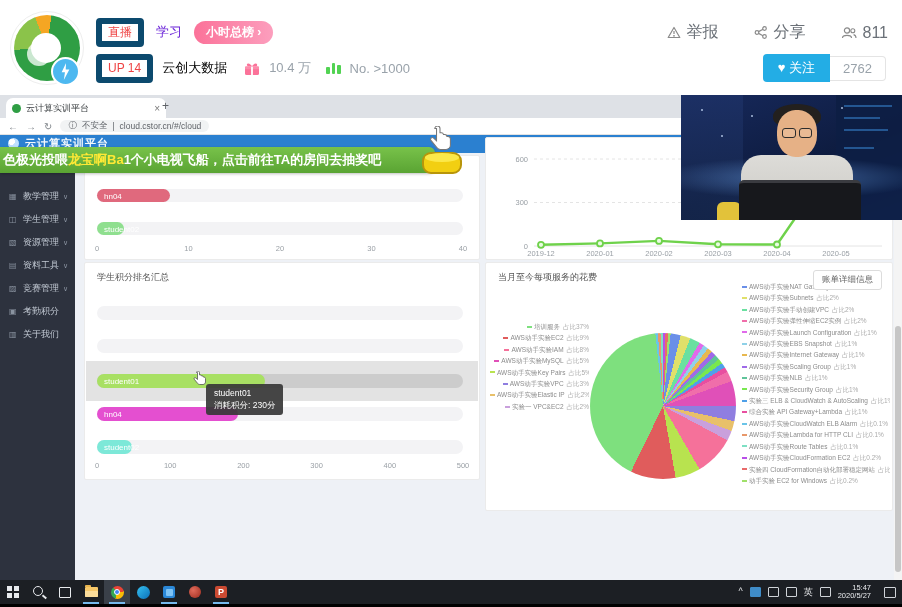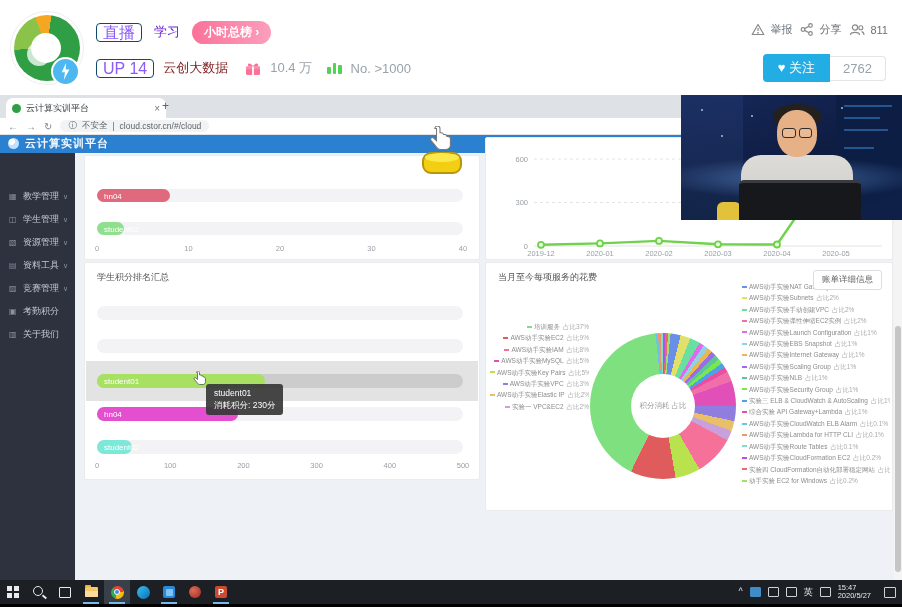--- a/index.html
+++ b/index.html
@@ -10,37 +10,37 @@
   .logo{position:absolute;left:10px;top:11px;width:72px;height:72px;border-radius:50%;background:#fff;border:1px solid #eee}
   .logo::before{content:"";position:absolute;inset:3px;border-radius:50%;
     background:conic-gradient(from 130deg,#2f9e44 0 38%,#8bc34a 38% 58%,#f5a623 58% 66%,#2f9e44 66% 100%)}
   .logo::after{content:"";position:absolute;left:20px;top:21px;width:30px;height:30px;border-radius:50%;background:#fff;
     box-shadow:-7px 6px 0 -3px rgba(255,255,255,.75)}
   .bolt{position:absolute;left:51px;top:57px;width:25px;height:25px;border-radius:50%;background:#4db8f0;border:2px solid #fff;z-index:2}
   .bolt::after{content:"";position:absolute;left:7px;top:4px;width:11px;height:17px;background:#fff;
     clip-path:polygon(55% 0,15% 55%,45% 55%,35% 100%,85% 38%,52% 38%)}
   .hrow1{position:absolute;left:96px;top:19px;height:26px;display:flex;align-items:center;gap:12px}
   .hrow2{position:absolute;left:96px;top:57px;height:22px;display:flex;align-items:center;gap:9px}
-  .badge-live,.badge-up{border:1px solid #0c4a6e;color:#8b5cf6;font-size:16px;padding:1px 6px;border-radius:4px;line-height:15px}
+  .badge-live,.badge-up{border:6px solid #0c4a6e;color:#ef4444;font-size:12px;padding:1px 6px;border-radius:4px;line-height:15px}
   .rtitle{font-size:15px;color:#212121;font-weight:bold}
   .cat{color:#6d28d9;font-size:13px}
   .rank-pill{background:linear-gradient(90deg,#fb7299,#fc9ebd);color:#fff;font-size:12px;padding:3px 12px;border-radius:13px;font-weight:bold}
   .medal{position:relative;width:100px;height:36px;margin-left:2px}
   .medal-pill{position:absolute;left:26px;top:5px;width:66px;height:24px;border-radius:13px;color:#fff;font-weight:bold;font-size:12px;
     background:linear-gradient(100deg,#5a6ae0,#7b5fd8 60%,#9a6ce0);text-align:center;line-height:24px;padding-left:10px;
     box-shadow:8px 2px 0 -2px #a45fd8, -2px 10px 0 -6px #6ad0e8}
   .avatar{position:absolute;left:0;top:-3px;width:40px;height:40px;border-radius:50%;z-index:2;
     background:radial-gradient(circle at 50% 42%,#f6dcc8 0 29%,#7b9fe0 30% 60%,#4a5bb8 61% 100%)}
-  .hright1{position:absolute;right:14px;top:22px;display:flex;gap:8px;align-items:center;color:#6b7178;font-size:11px}
+  .hright1{position:absolute;right:14px;top:22px;display:flex;gap:36px;align-items:center;color:#6b7178;font-size:16px}
   .hicon{display:flex;align-items:center;gap:5px}
   .hright2{position:absolute;right:16px;top:54px;display:flex;align-items:center}
   .follow-btn{background:#23ade5;color:#fff;border-radius:4px 0 0 4px;padding:5px 15px;font-size:13px;cursor:pointer}
   .follow-cnt{border:1px solid #e4e4e4;border-left:none;color:#99a2aa;padding:4px 13px;font-size:13px;border-radius:0 4px 4px 0}
   .statnum{color:#99a2aa;font-size:13px}
-  .upname{color:#7f1d1d;font-size:13px}
+  .upname{color:#000000;font-size:13px}
   .bars{display:flex;align-items:flex-end;gap:2px;height:12px;margin-left:6px}
   .bars i{width:3.5px;background:#52d353;border-radius:1px;display:block}
   
   .tabstrip{position:absolute;left:0;top:95px;width:902px;height:23px;background:#dee1e6;z-index:5}
   .btab{position:absolute;left:6px;top:3px;width:148px;height:20px;background:#fff;border-radius:7px 7px 0 0;display:flex;align-items:center;padding:0 6px;gap:5px}
   .favicon{width:9px;height:9px;border-radius:50%;background:#2f9e44;flex:none}
   .btab-title{font-size:9px;color:#3c4043;white-space:nowrap;overflow:hidden;flex:1}
   .tab-x{font-size:10px;color:#7a7a7a}
   .newtab{position:absolute;left:162px;top:4px;font-size:12px;color:#5f6368}
   .abar{position:absolute;left:0;top:118px;width:902px;height:16px;background:#fff;border-bottom:1px solid #e3e3e3;z-index:5;
@@ -134,21 +134,21 @@
   .tb-edge{width:13px;height:13px;border-radius:50%;background:linear-gradient(135deg,#35c1f1,#0b6fb8)}
   .tb-photos{width:12px;height:12px;background:#2b88d8;border-radius:2px}
   .tb-photos::after{content:"";position:absolute;left:2.5px;top:2.5px;width:7px;height:7px;background:#7ec3f5;border-radius:1px}
   .tb-reader{width:12px;height:12px;border-radius:50%;background:radial-gradient(circle at 35% 35%,#e06a5a,#9e2c1e)}
   .tb-powerpoint{width:12px;height:12px;background:#cb4a32;border-radius:2px;color:#fff;font-size:9px;font-weight:bold;text-align:center;line-height:12px}
   .tray{position:absolute;right:6px;top:0;height:24px;display:flex;align-items:center;gap:7px;color:#e8eaed}
   .tr-chev{font-size:9px;transform:translateY(-1px)}
   .tr-sq{width:9px;height:8px;border:1.2px solid #cfd3d8;border-radius:1px}
   .tr-sq.fill{background:#3f8cc8;border-color:#3f8cc8}
   .tr-ime{font-size:9px}
-  .tr-clock{font-size:7.5px;line-height:8.5px;text-align:left}
+  .tr-clock{font-size:7.5px;line-height:8.5px;text-align:right}
   .tr-note{width:10px;height:9px;border:1.2px solid #cfd3d8;border-radius:1px;margin-left:6px}
   .bstrip{position:absolute;left:0;top:604px;width:902px;height:3px;background:#000;z-index:71}
 </style>
 </head>
 <body>
 
 <div id="stage">
 
   <div class="hdr">
     <div class="logo"></div>
@@ -358,21 +358,20 @@
             <span style="left:80.0%">400</span>
             <span style="left:100.0%">500</span>
           </div>
         </div>
     </div>
 
     <div class="panel" id="panelD">
       <div class="ptitle">当月至今每项服务的花费</div>
       <button class="detailbtn">账单详细信息</button>
       <div id="donut" style="background: conic-gradient(from 170deg, rgb(224, 92, 92) 0deg, rgb(224, 92, 92) 36deg, rgb(126, 224, 126) 36deg, rgb(126, 224, 126) 184deg, rgb(106, 196, 232) 184deg, rgb(106, 196, 232) 186deg, rgb(232, 152, 106) 186deg, rgb(232, 152, 106) 188deg, rgb(126, 224, 196) 188deg, rgb(126, 224, 196) 190deg, rgb(184, 79, 232) 190deg, rgb(184, 79, 232) 192deg, rgb(232, 106, 106) 192deg, rgb(232, 106, 106) 194deg, rgb(160, 224, 106) 194deg, rgb(160, 224, 106) 196deg, rgb(106, 143, 232) 196deg, rgb(106, 143, 232) 204deg, rgb(224, 224, 106) 204deg, rgb(224, 224, 106) 212deg, rgb(106, 224, 160) 212deg, rgb(106, 224, 160) 220deg, rgb(224, 106, 234) 220deg, rgb(224, 106, 234) 224deg, rgb(143, 209, 232) 224deg, rgb(143, 209, 232) 228deg, rgb(232, 184, 79) 228deg, rgb(232, 184, 79) 232deg, rgb(159, 106, 232) 232deg, rgb(159, 106, 232) 236deg, rgb(95, 196, 154) 236deg, rgb(95, 196, 154) 240deg, rgb(121, 232, 79) 240deg, rgb(121, 232, 79) 244deg, rgb(79, 160, 232) 244deg, rgb(79, 160, 232) 248deg, rgb(232, 79, 160) 248deg, rgb(232, 79, 160) 252deg, rgb(240, 110, 170) 252deg, rgb(240, 110, 170) 260deg, rgb(224, 80, 184) 260deg, rgb(224, 80, 184) 280deg, rgb(143, 126, 224) 280deg, rgb(143, 126, 224) 292deg, rgb(232, 192, 106) 292deg, rgb(232, 192, 106) 300deg, rgb(201, 160, 220) 300deg, rgb(201, 160, 220) 308deg, rgb(245, 113, 154) 308deg, rgb(245, 113, 154) 340deg, rgb(184, 227, 79) 340deg, rgb(184, 227, 79) 360deg);"></div>
-      <div class="donut-hole">积分消耗 占比</div>
       <div class="pie-col" id="pie-left">
           <div class="plabel"><i style="background:#7ee07e"></i><span class="pl-name">培训服务</span><span class="pl-pct">占比37%</span></div>
           <div class="plabel"><i style="background:#e05c5c"></i><span class="pl-name">AWS动手实验EC2</span><span class="pl-pct">占比9%</span></div>
           <div class="plabel"><i style="background:#f5719a"></i><span class="pl-name">AWS动手实验IAM</span><span class="pl-pct">占比8%</span></div>
           <div class="plabel"><i style="background:#e050b8"></i><span class="pl-name">AWS动手实验MySQL</span><span class="pl-pct">占比5%</span></div>
           <div class="plabel"><i style="background:#b8e34f"></i><span class="pl-name">AWS动手实验Key Pairs</span><span class="pl-pct">占比5%</span></div>
           <div class="plabel"><i style="background:#8f7ee0"></i><span class="pl-name">AWS动手实验VPC</span><span class="pl-pct">占比3%</span></div>
           <div class="plabel"><i style="background:#e8c06a"></i><span class="pl-name">AWS动手实验Elastic IP</span><span class="pl-pct">占比2%</span></div>
           <div class="plabel"><i style="background:#c9a0dc"></i><span class="pl-name">实验一 VPC&amp;EC2</span><span class="pl-pct">占比2%</span></div>
         </div>
@@ -396,20 +395,23 @@
           <div class="plabel"><i style="background:#e86a6a"></i><span class="pl-name">实验四 CloudFormation自动化部署稳定网站</span><span class="pl-pct">占比0.2%</span></div>
           <div class="plabel"><i style="background:#a0e06a"></i><span class="pl-name">动手实验 EC2 for Windows</span><span class="pl-pct">占比0.2%</span></div>
         </div>
     </div>
 
     <div class="vscroll">
       <div class="vthumb"></div>
     </div>
   </div>
 
+  <div class="banner">
+    <span>色极光</span><span>投喂</span><span class="yel">龙宝啊Ba</span><span>1个小电视飞船，点击前往TA的房间去抽奖吧</span>
+  </div>
   <div class="bannerhand">
     <div class="drum"></div>
     <svg class="glove" viewBox="0 0 13 15">
         <path d="M4.5 1.5 v7 l-1.8 -1.6 c-.9 -.8 -2.2 .4 -1.4 1.4 l3.4 4.2 c.5 .6 1.2 1 2 1 h3.3 c1.4 0 2.5 -1.1 2.5 -2.5 v-3.5 c0 -.8 -.6 -1.4 -1.4 -1.4 h-.6 c0 -.7 -.6 -1.2 -1.3 -1.2 h-.7 c-.1 -.6 -.6 -1 -1.2 -1 h-.8 v-2.4 c0 -.8 -.7 -1.5 -1.5 -1.5 s-1.5 .7 -1.5 1.5 z" fill="#fff" stroke="#777" stroke-width=".6"></path>
       </svg>
   </div>
 
   <div class="cursor-hand">
     <svg width="13" height="15" viewBox="0 0 13 15">
         <path d="M4.5 1.5 v7 l-1.8 -1.6 c-.9 -.8 -2.2 .4 -1.4 1.4 l3.4 4.2 c.5 .6 1.2 1 2 1 h3.3 c1.4 0 2.5 -1.1 2.5 -2.5 v-3.5 c0 -.8 -.6 -1.4 -1.4 -1.4 h-.6 c0 -.7 -.6 -1.2 -1.3 -1.2 h-.7 c-.1 -.6 -.6 -1 -1.2 -1 h-.8 v-2.4 c0 -.8 -.7 -1.5 -1.5 -1.5 s-1.5 .7 -1.5 1.5 z" fill="#fff" stroke="#555" stroke-width=".8"></path>

